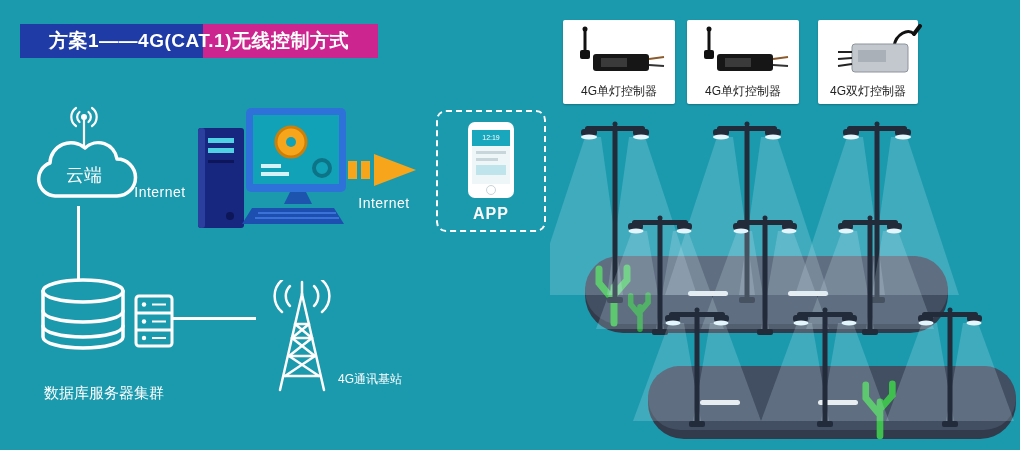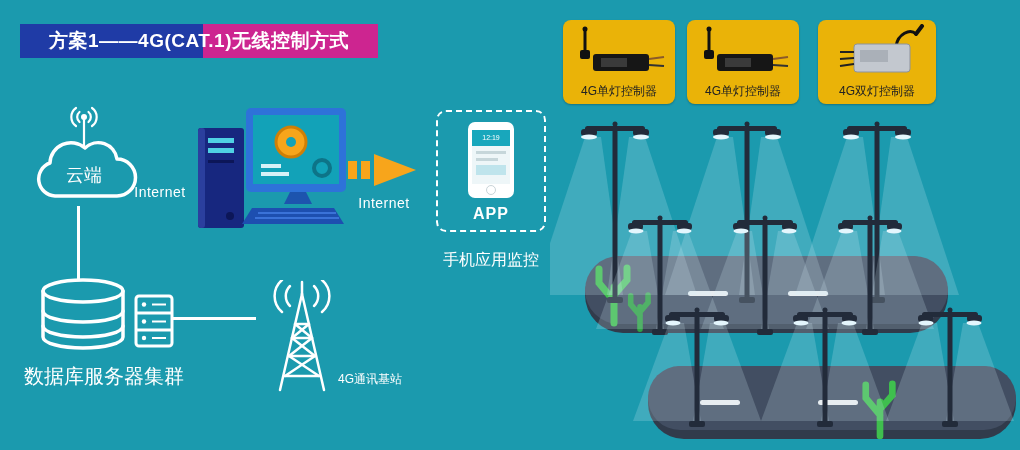--- a/index.html
+++ b/index.html
@@ -12,21 +12,21 @@
   .lbl{position:absolute;color:#fff;text-align:center;line-height:1.25;}
   #banner{
     left:20px;top:24px;width:358px;height:34px;
     background:linear-gradient(90deg,#1f3ba6 0,#1f3ba6 51%,#cd2590 51%,#cd2590 100%);
     color:#fff;font-size:19px;font-weight:bold;line-height:34px;text-align:center;
     letter-spacing:.5px;
   }
   .inet{position:absolute;color:#fff;font-size:14px;text-align:center;letter-spacing:.5px;}
   .line{position:absolute;background:#fff;}
   .ctrl{
-    position:absolute;background:#eab308;border-radius:8px;text-align:center;
+    position:absolute;background:#ffffff;border-radius:2px;text-align:center;
     padding-top:4px;box-sizing:border-box;height:84px;
     box-shadow:0 1px 2px rgba(0,0,0,.25);
   }
   .ctrl-label{font-size:12px;color:#222;margin-top:1px;}
 </style>
 </head>
 <body>
 
 <div id="stage">
 
@@ -154,21 +154,20 @@
       <div class="abs" style="left:4px;top:8px;width:38px;height:54px;background:#eef6f8;overflow:hidden;">
         <div style="height:16px;background:#18a7bc;color:#fff;font-size:7px;text-align:center;line-height:16px;">12:19</div>
         <div style="margin:5px 4px 0;height:3px;background:#c6d6da;"></div>
         <div style="margin:4px 4px 0;height:3px;width:22px;background:#c6d6da;"></div>
         <div style="margin:4px 4px 0;height:10px;background:#bfe4ec;"></div>
       </div>
       <div class="abs" style="left:18px;bottom:3px;width:8px;height:8px;border:1.5px solid #c9d4d8;border-radius:50%;"></div>
     </div>
     <span class="lbl" style="left:0;top:92px;width:100%;font-size:16px;font-weight:bold;letter-spacing:1px;">APP</span>
   </div>
-  <span class="lbl" style="left:424px;top:250px;width:134px;font-size:16px;">手机应用监控</span>
 
   <div class="abs" style="left:28px;top:276px;width:152px;height:86px;">
     <svg width="152" height="86" viewBox="0 0 152 86">
       <g fill="none" stroke="#fff" stroke-width="3.5" stroke-linecap="round">
         <ellipse cx="55" cy="15" rx="40" ry="11"></ellipse>
         <path d="M15,15 v46 a40,11 0 0 0 80,0 v-46"></path>
         <path d="M15,35 a40,11 0 0 0 80,0"></path>
         <path d="M15,50 a40,11 0 0 0 80,0"></path>
       </g>
       <g fill="none" stroke="#fff" stroke-width="3">
@@ -181,21 +180,21 @@
         <circle cx="116" cy="45.5" r="2.2"></circle>
         <circle cx="116" cy="62" r="2.2"></circle>
       </g>
       <g stroke="#fff" stroke-width="2">
         <line x1="124" y1="28.5" x2="138" y2="28.5"></line>
         <line x1="124" y1="45.5" x2="138" y2="45.5"></line>
         <line x1="124" y1="62" x2="138" y2="62"></line>
       </g>
     </svg>
   </div>
-  <span class="lbl" style="left:14px;top:364px;width:180px;font-size:20px;">数据库服务器集群</span>
+  <span class="lbl" style="left:14px;top:384px;width:180px;font-size:15px;">数据库服务器集群</span>
 
   <div class="abs" style="left:252px;top:280px;width:100px;height:116px;">
     <svg width="100" height="116" viewBox="0 0 100 116">
       <g stroke="#fff" stroke-width="2.5" fill="none" stroke-linecap="round">
         <line x1="50" y1="14" x2="28" y2="110"></line>
         <line x1="50" y1="14" x2="72" y2="110"></line>
         <line x1="43" y1="44" x2="60" y2="58"></line>
         <line x1="57" y1="44" x2="40" y2="58"></line>
         <line x1="40" y1="58" x2="63" y2="76"></line>
         <line x1="60" y1="58" x2="37" y2="76"></line>
@@ -236,21 +235,21 @@
       <circle cx="20" cy="5" r="2.5" fill="#111"></circle>
       <rect x="15" y="26" width="10" height="9" rx="2" fill="#111"></rect>
       <rect x="28" y="30" width="56" height="17" rx="3" fill="#161616"></rect>
       <rect x="36" y="34" width="26" height="9" fill="#3a3a3a"></rect>
       <line x1="84" y1="35" x2="99" y2="33" stroke="#8a5a2a" stroke-width="2"></line>
       <line x1="84" y1="41" x2="99" y2="42" stroke="#333" stroke-width="2"></line>
     </svg>
     <div class="ctrl-label">4G单灯控制器</div>
   </div>
 
-  <div class="ctrl" style="left:818px;top:20px;width:118px;">
+  <div class="ctrl" style="left:818px;top:20px;width:100px;">
     <svg width="114" height="54" viewBox="0 0 114 54">
       <path d="M76,22 C78,10 90,4 96,10" stroke="#111" stroke-width="3" fill="none"></path>
       <line x1="96" y1="10" x2="102" y2="2" stroke="#111" stroke-width="4" stroke-linecap="round"></line>
       <rect x="34" y="20" width="56" height="28" rx="3" fill="#c3c8cf" stroke="#8d939c"></rect>
       <rect x="40" y="26" width="28" height="12" fill="#aab0b8"></rect>
       <line x1="34" y1="28" x2="20" y2="28" stroke="#222" stroke-width="2"></line>
       <line x1="34" y1="34" x2="20" y2="35" stroke="#222" stroke-width="2"></line>
       <line x1="34" y1="40" x2="20" y2="42" stroke="#222" stroke-width="2"></line>
     </svg>
     <div class="ctrl-label">4G双灯控制器</div>

